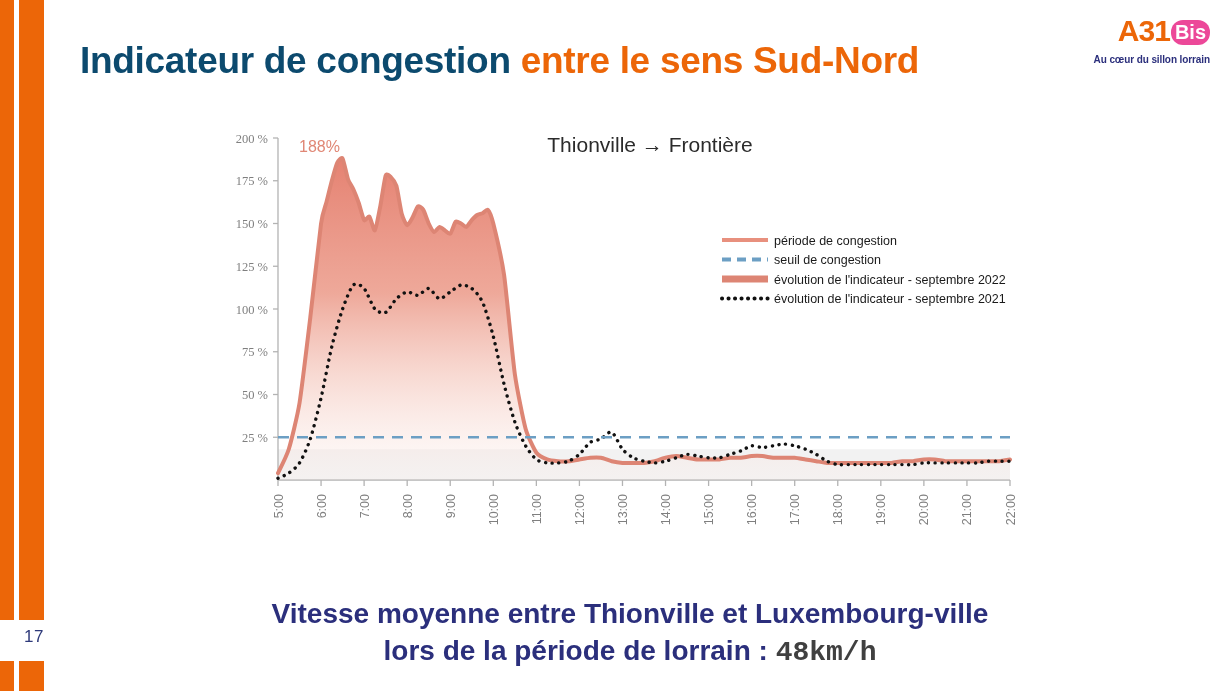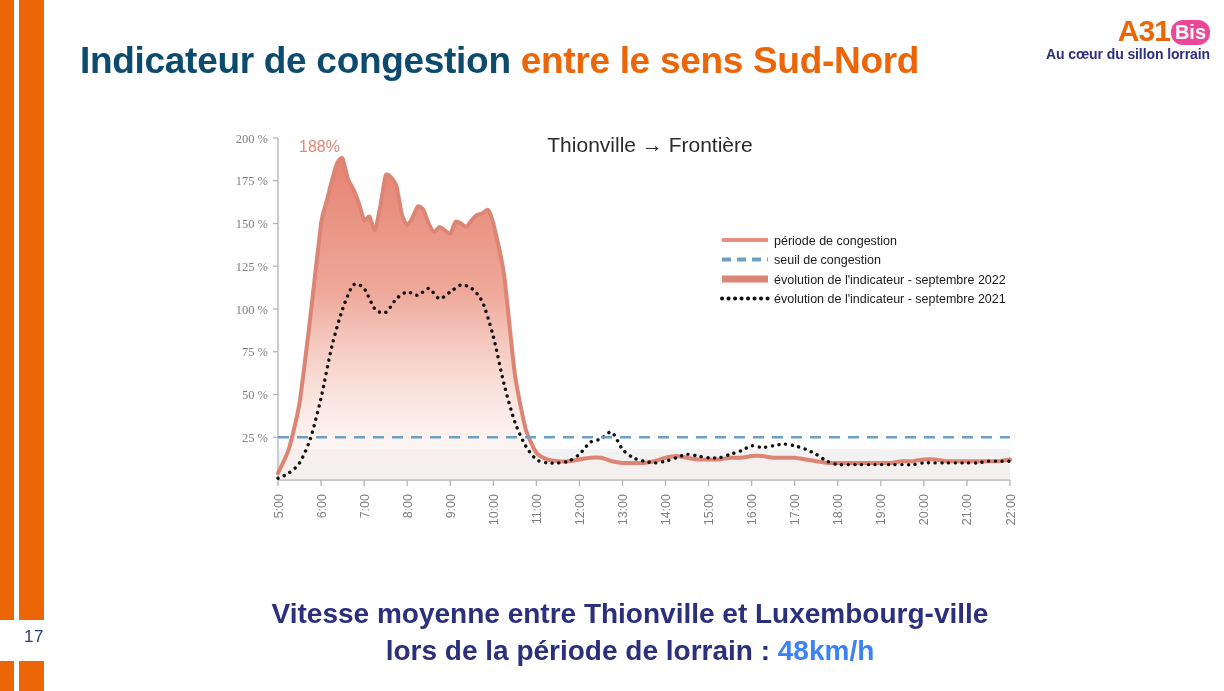--- a/index.html
+++ b/index.html
@@ -38,41 +38,41 @@
   #logo-mark {
     font-size: 30px; font-weight: bold; color: #EC6608;
     line-height: 1; letter-spacing: -1px; white-space: nowrap;
   }
   #logo-mark .bis {
     color: #ffffff; background: #ec4899;
     font-size: 20px; padding: 1px 4px 2px 4px; margin-left: 1px;
     border-radius: 12px; vertical-align: 2px; letter-spacing: 0;
   }
   #logo-tag {
-    font-size: 14px; color: #2B2F7C; font-weight: bold;
-    margin-top: 0; letter-spacing: -.1px; white-space: nowrap; text-align: right;
+    font-size: 10px; color: #2B2F7C; font-weight: bold;
+    margin-top: 8px; letter-spacing: -.1px; white-space: nowrap; text-align: right;
   }
 
   
   #chart-wrap { position: absolute; left: 210px; top: 128px; width: 830px; height: 420px; }
   #chart-svg { display: block; }
 
   .ylabel  { font-size: 12.5px; fill: #7f7f7f; font-family: "Liberation Serif", serif; }
   .xlabel  { font-size: 12.5px; fill: #7f7f7f; font-family: "Liberation Sans", sans-serif; }
   .chart-title { font-size: 21px; fill: #2b2b2b; font-family: "Liberation Sans", sans-serif; }
   .peak-label  { font-size: 16px; fill: #E08775; font-family: "Liberation Sans", sans-serif; }
   .legend-text { font-size: 12.5px; fill: #1a1a1a; font-family: "Liberation Sans", sans-serif; }
 
   
   #caption {
     position: absolute; left: 120px; top: 596px; width: 1020px;
     text-align: center; line-height: 1.32;
     font-size: 28px; font-weight: bold; color: #2B2F7C;
   }
-  #caption .orange { color: #3b82f6; }
+  #caption .orange { color: #404040; font-family: Liberation Mono, monospace; }
 </style>
 </head>
 <body>
 
 <div id="slide">
 
   <div class="bar" id="bar-a"></div>
   <div class="bar" id="bar-b"></div>
   <div class="bar" id="bar-a2"></div>
   <div class="bar" id="bar-b2"></div>

